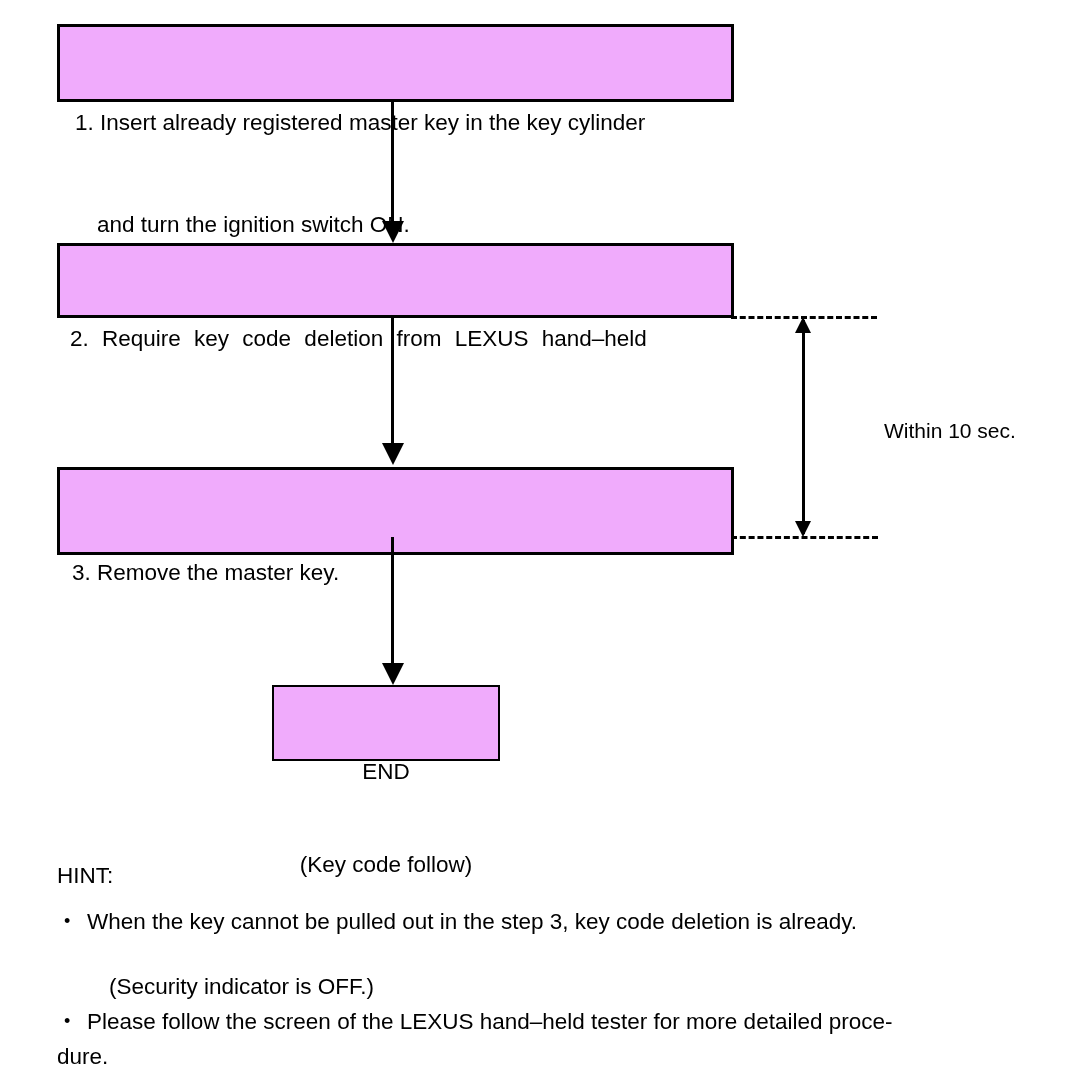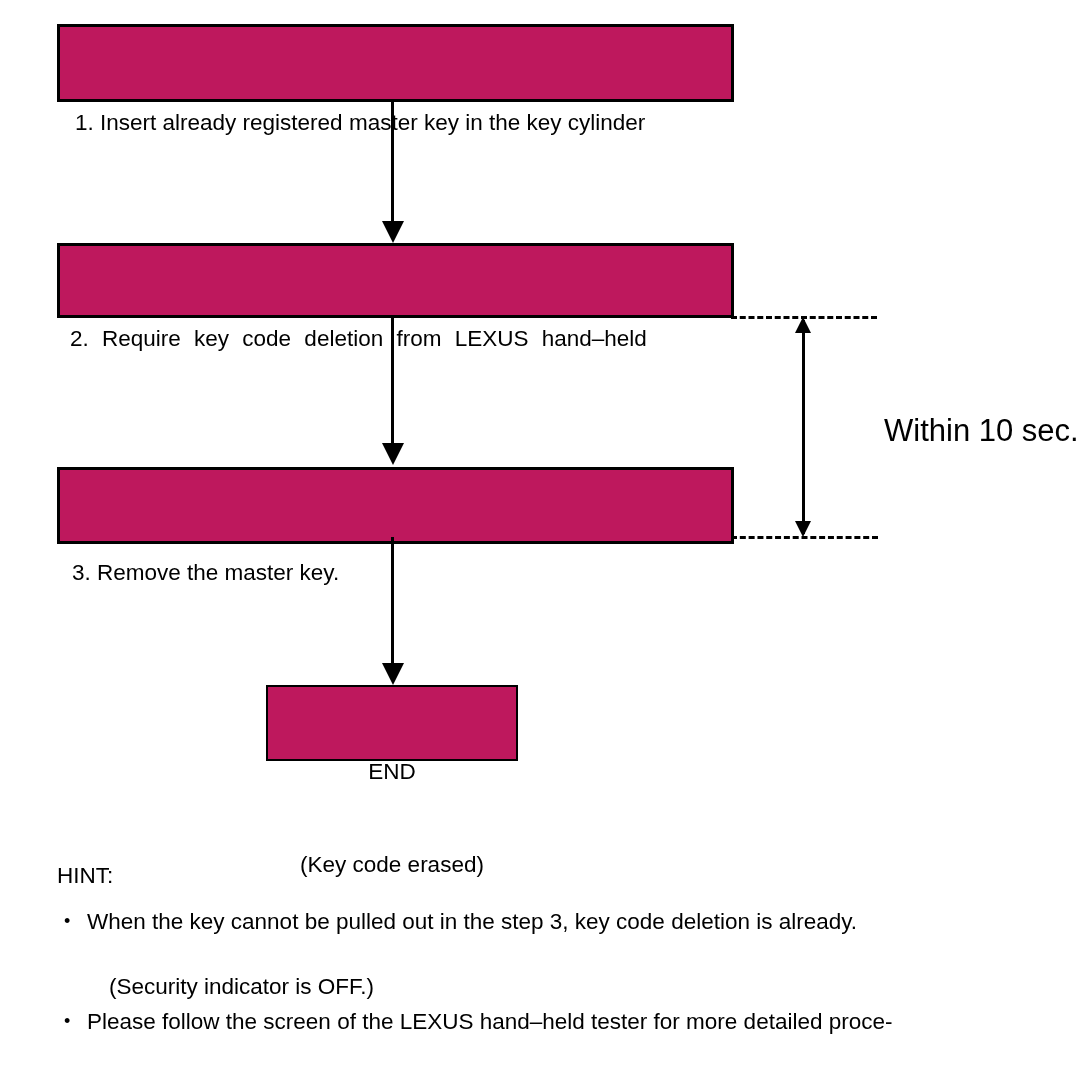--- a/index.html
+++ b/index.html
@@ -23,21 +23,21 @@
     top: 0;
     width: 1088px;
     height: 1076px;
   }
 
   
   .box {
     position: absolute;
     box-sizing: border-box;
     border: 3px solid #000;
-    background: #be185d;
+    background: #f0abfc;
   }
   .box .txt {
     position: absolute;
     left: 0;
     right: 0;
     font-size: 22.5px;
     line-height: 34px;
     color: #000;
     white-space: pre;
   }
@@ -46,25 +46,25 @@
   #box-step1 .txt { top: 11px; left: 15px; }
   #box-step1 .l2 { padding-left: 22px; }
 
   #box-step2 { left: 57px;  top: 243px; width: 677px; height: 75px; }
   #box-step2 .txt { top: 8px; left: 10px; }
   #box-step2 .l1 {
     
     word-spacing: 7px;
   }
 
-  #box-step3 { left: 57px;  top: 467px; width: 677px; height: 77px; }
+  #box-step3 { left: 57px;  top: 467px; width: 677px; height: 88px; }
   #box-step3 .txt { top: 18px; left: 12px; }
 
   #box-end {
-    left: 266px; top: 685px; width: 252px; height: 76px;
+    left: 272px; top: 685px; width: 228px; height: 76px;
     border-width: 2.5px;
   }
   #box-end .txt {
     text-align: center;
     top: 7px;
     font-size: 22.5px;
     line-height: 31px;
   }
 
   
@@ -127,21 +127,21 @@
     height: 214px;
     background: #000;
   }
   #timing-head-up   { left: 795px; top: 317px; }
   #timing-head-down { left: 795px; top: 521px; }
 
   #timing-label {
     position: absolute;
     left: 884px;
     top: 417px;
-    font-size: 31px;
+    font-size: 21px;
     line-height: 28px;
     white-space: pre;
   }
 
   
   #hint {
     position: absolute;
     left: 57px;
     top: 858px;
     width: 1010px;
@@ -164,20 +164,21 @@
   .hint-cont-indent { padding-left: 22px; margin-top: 30px; }
 </style>
 </head>
 <body>
 
 <div id="page">
 
   <div class="box" id="box-step1">
     <div class="txt">
       <div class="l1">1. Insert already registered master key in the key cylinder</div>
+      <div class="l2">and turn the ignition switch ON.</div>
     </div>
   </div>
 
   <div class="arrow-v" id="arrow1-line"></div>
   <div class="arrow-head-down" id="arrow1-head"></div>
 
   <div class="box" id="box-step2">
     <div class="txt">
       <div class="l1">2. Require key code deletion from LEXUS hand–held</div>
     </div>
@@ -198,32 +199,33 @@
       <div class="l1">3. Remove the master key.</div>
     </div>
   </div>
 
   <div class="arrow-v" id="arrow3-line"></div>
   <div class="arrow-head-down" id="arrow3-head"></div>
 
   <div class="box" id="box-end">
     <div class="txt">
       <div>END</div>
-      <div>(Key code erased)</div>
+      <div>(Key code follow)</div>
     </div>
   </div>
 
   <div id="hint">
     <div id="hint-title">HINT:</div>
 
     <div class="hint-item">
       <span class="hint-bullet">•</span>
       <div>When the key cannot be pulled out in the step 3, key code deletion is already.</div>
       <div class="hint-cont-indent">(Security indicator is OFF.)</div>
     </div>
 
     <div class="hint-item">
       <span class="hint-bullet">•</span>
       <div>Please follow the screen of the LEXUS hand–held tester for more detailed proce-</div>
+      <div style="margin-left:-30px;">dure.</div>
     </div>
   </div>
 
 </div>
 
 </body></html>

